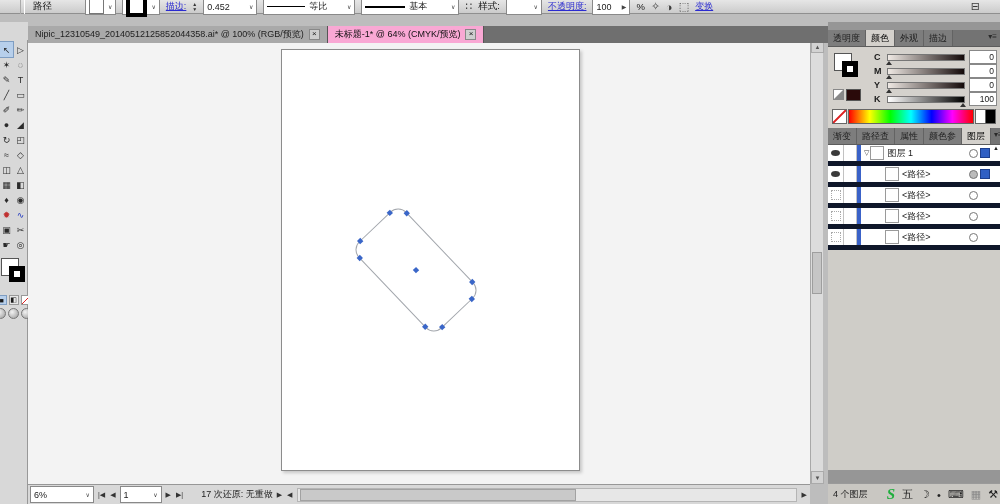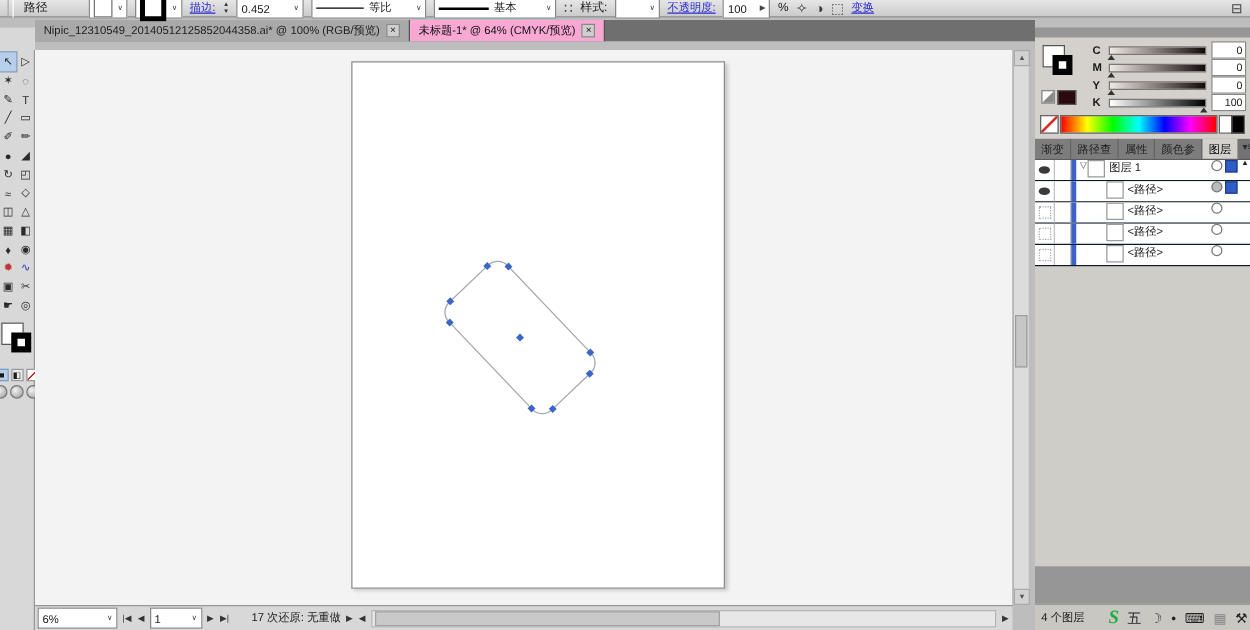--- a/index.html
+++ b/index.html
@@ -1,36 +1,36 @@
 <!DOCTYPE html>
 <html><head>
 <meta charset="utf-8">
 <style>
   html,body{margin:0;padding:0}
   body{width:1000px;height:504px;position:relative;overflow:hidden;
        font-family:"Liberation Sans","DejaVu Sans",sans-serif;font-size:9px;color:#1a1a1a;background:#bdbdbd}
   .abs{position:absolute;box-sizing:border-box}
   
   .cbar{left:0;top:0;width:1000px;height:14px;background:linear-gradient(#e6e6e6,#cbcbcb);
-        border-bottom:1px solid #8f8f8f;display:flex;align-items:center;gap:6px;padding:0 6px;z-index:5}
+        border-bottom:1px solid #8f8f8f;display:flex;align-items:center;gap:6px;padding:0 20px;z-index:5}
   .grip{width:3px;height:14px;border-left:1px solid #aaa;border-right:1px solid #fff;margin-right:2px}
   .lbl{font-size:9.5px;white-space:nowrap}
   .link{color:#2b2bd0;text-decoration:underline;white-space:nowrap;cursor:pointer}
   .dd{background:#fff;border:1px solid #898989;height:15px;display:inline-flex;align-items:center;
       padding:0 3px;gap:4px;white-space:nowrap}
   .chev{font-size:6px;color:#444}
   .sw{width:13px;height:13px;border:1px solid #777;display:inline-block}
   .sw.fill{background:#fff}
   .sw.stroke{background:#fff;border:4px solid #000;width:13px;height:13px}
   .spin{display:inline-flex;flex-direction:column;font-size:5px;line-height:5px;color:#333}
   .line-thin{display:inline-block;width:38px;height:1px;background:#000}
   .line-med{display:inline-block;width:40px;height:2px;background:#000}
   .cicon{font-size:11px;color:#3c3c3c}
   
-  .tstrip{left:28px;top:16px;width:800px;height:17px;background:#6f6f6f;display:flex;align-items:stretch;z-index:4}
+  .tstrip{left:28px;top:26px;width:800px;height:17px;background:#6f6f6f;display:flex;align-items:stretch;z-index:4}
   .dtab{display:flex;align-items:center;gap:5px;padding:0 7px;border-right:1px solid #565656;white-space:nowrap}
   .dtab .x{font-size:8px;border:1px solid #888;background:#cfcfcf;width:9px;height:9px;line-height:8px;text-align:center}
   .dtab.inactive{background:#a9a9a9;color:#222}
   .dtab.active{background:#f9a8d4;color:#111}
   .corner{left:0;top:22px;width:28px;height:18px;background:#d8d8d8}
   
   .toolcol{left:0;top:40px;width:28px;height:464px;background:#d8d8d8;border-right:1px solid #989898;
            display:flex;flex-direction:column;align-items:center;padding-top:2px}
   .tgrid{display:grid;grid-template-columns:13px 13px;gap:0 1px}
   .tool{width:13px;height:15px;display:flex;align-items:center;justify-content:center;font-size:9px;color:#2b2b2b}
@@ -76,21 +76,21 @@
   .track{width:76px;height:5px;border:1px solid #777;position:relative}
   .track .hd{position:absolute;bottom:-5px;width:0;height:0;border-left:3px solid transparent;border-right:3px solid transparent;border-bottom:4px solid #333}
   .vbox{width:24px;height:12px;background:#fff;border:1px solid #888;text-align:right;padding-right:2px;font-size:8.5px;line-height:12px}
   .spectrum{position:absolute;left:20px;top:62px;width:124px;height:13px;border:1px solid #666;
             background:linear-gradient(to right,#f00,#ff0,#0f0,#0ff,#00f,#f0f,#f00)}
   .nonebox{position:absolute;left:4px;top:62px;width:13px;height:13px;border:1px solid #666;
            background:linear-gradient(135deg,#fff 42%,#d22 47%,#d22 53%,#fff 58%)}
   .wb{position:absolute;top:62px;width:9px;height:13px;border:1px solid #666}
   
   .layers{background:#cfcdc8}
-  .lrow{height:16px;background:#fff;border-bottom:1px solid #0f172a;display:flex;align-items:flex-start;position:relative}
+  .lrow{height:16px;background:#fff;border-bottom:5px solid #0f172a;display:flex;align-items:center;position:relative}
   .cell-eye{width:15px;height:16px;border-right:1px solid #c2c2c2;display:flex;align-items:center;justify-content:center}
   .cell-lock{width:12px;height:16px;border-right:1px solid #c2c2c2;display:flex;align-items:center;justify-content:center}
   .cbarblue{width:4px;height:16px;background:#3a62c8;margin-right:2px}
   .eye{width:9px;height:6px;border-radius:50%;background:#3a3a3a}
   .eyeoff{width:8px;height:8px;border:1px dotted #aaa}
   .thumb2{width:12px;height:12px;background:#fff;border:1px solid #9a9a9a;margin-right:3px}
   .tri{font-size:7px;color:#444;margin:0 1px}
   .lname{white-space:nowrap}
   .ring{position:absolute;right:22px;width:7px;height:7px;border:1px solid #777;border-radius:50%}
   .ring.shaded{background:#bbb}
@@ -258,20 +258,27 @@
   <span class="nav">◀</span>
   <span class="htrack">
     <span class="hthumb"></span>
     </span>
   <span class="nav">▶</span>
 </div>
 
 <div class="abs dock">
   <div style="height:8px"></div>
 
+  <div class="ptabs">
+    <span class="ptab">透明度</span>
+    <span class="ptab active">颜色</span>
+    <span class="ptab">外观</span>
+    <span class="ptab">描边</span>
+    <span class="pmenu">▾≡</span>
+  </div>
 
   <div class="pbody cp">
     <span class="f"></span>
     <span class="s"></span>
     <span class="mini2"></span>
     <span class="last"></span>
     <div class="ch" style="top:4px">
       <b>C</b>
       <span class="track" style="background:linear-gradient(to right,#efe9e4,#140a0a)">
           <span class="hd" style="left:-2px"></span>

